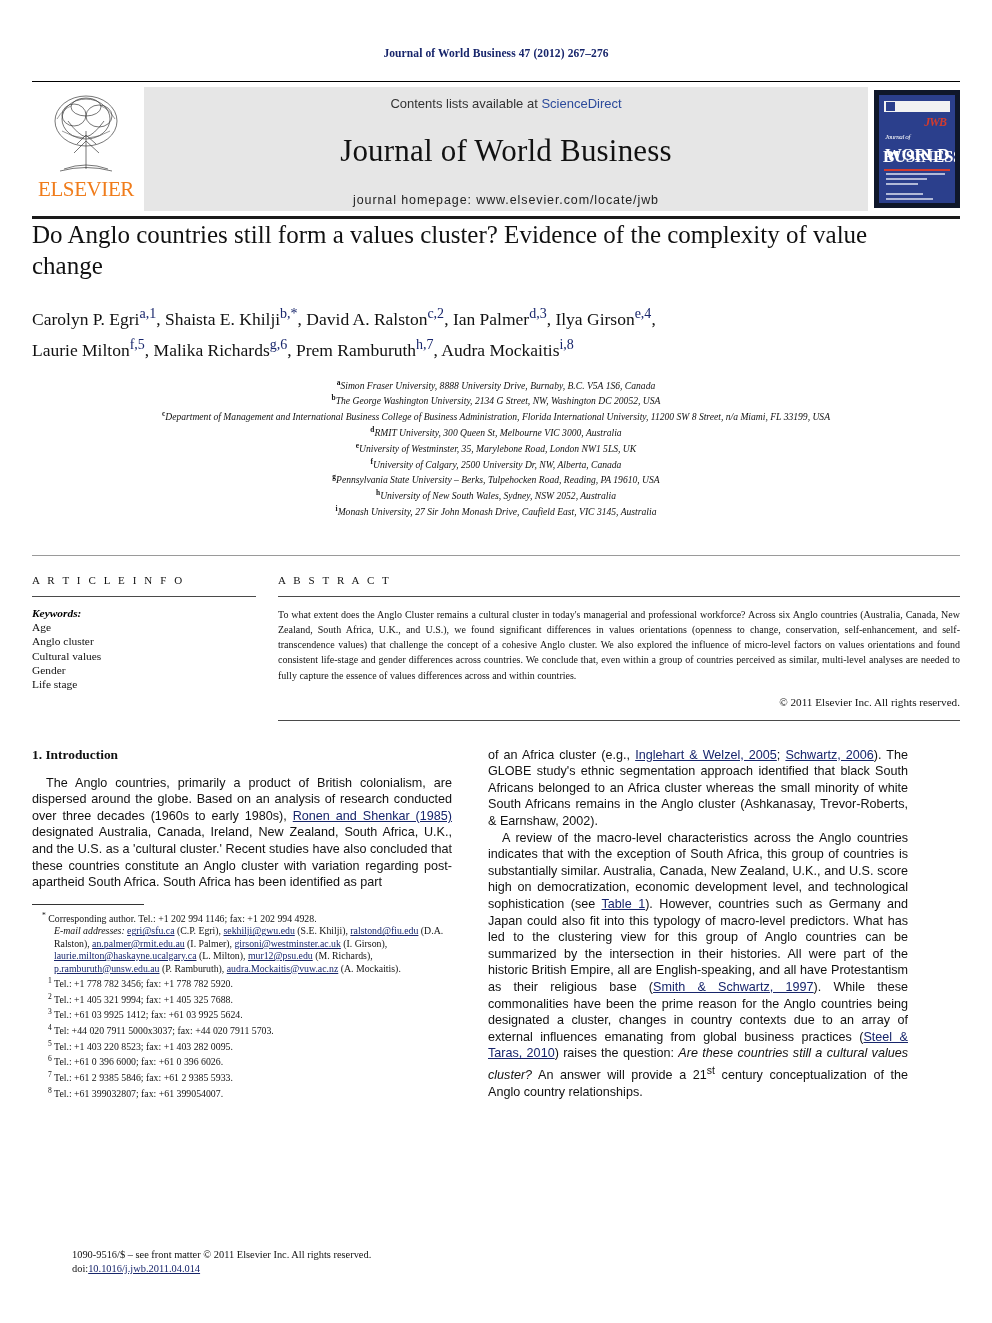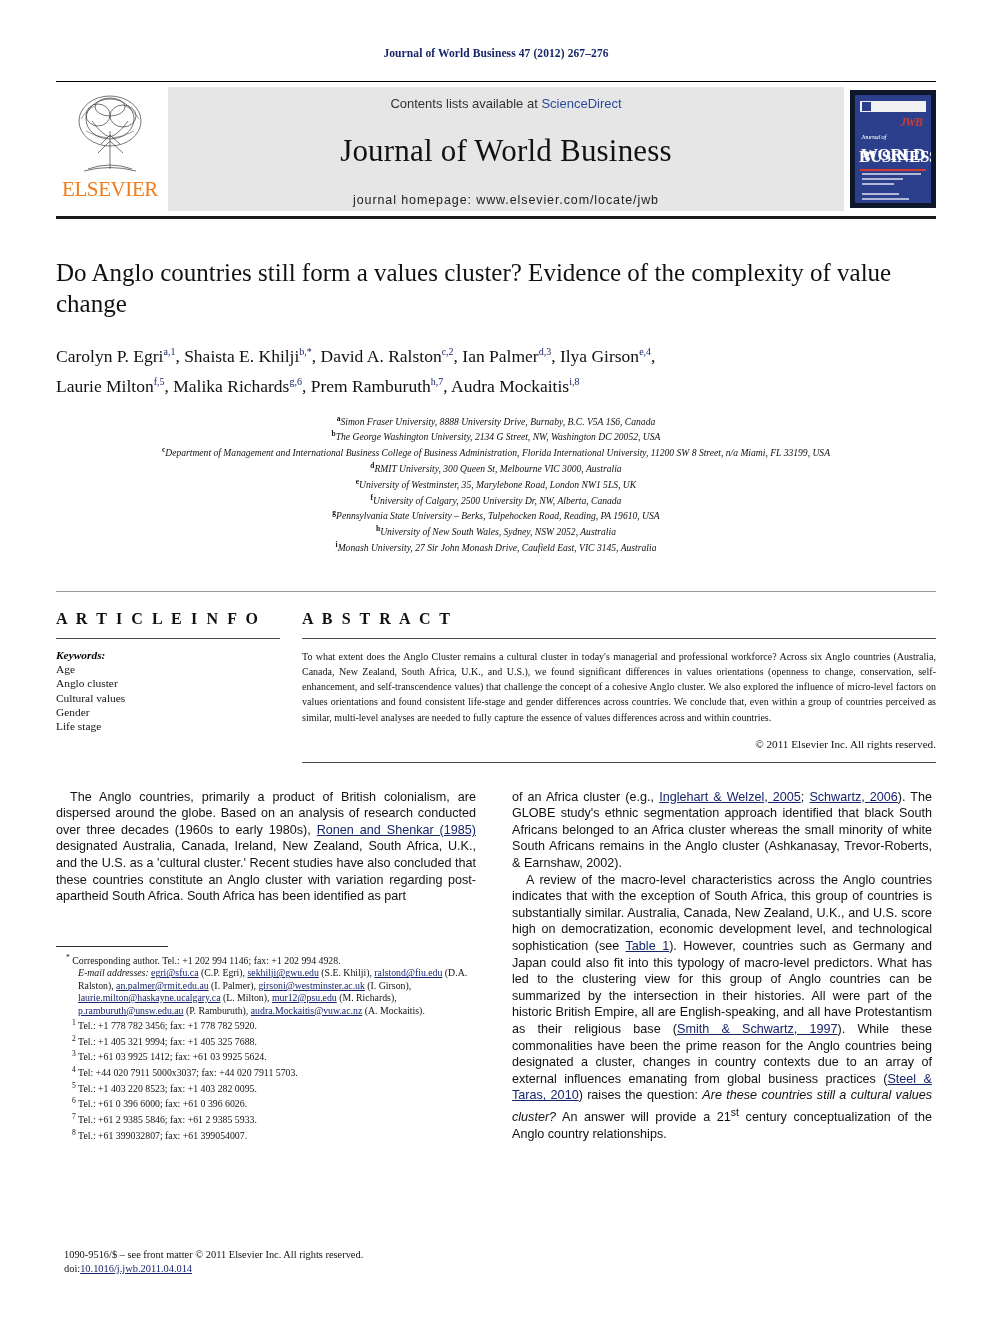--- a/index.html
+++ b/index.html
@@ -14,21 +14,21 @@
     font-family: "Liberation Serif", "DejaVu Serif", serif;
     color: #000000;
     position: relative;
     overflow: hidden;
   }
   .page {
     width: 992px;
     height: 1323px;
     position: relative;
     box-sizing: border-box;
-    padding: 0 56px;
+    padding: 0 32px;
   }
 
   
   .running-head {
     text-align: center;
     font-family: "Liberation Serif", serif;
     font-size: 11.5px;
     font-weight: bold;
     color: #17256b;
     padding-top: 47px;
@@ -165,39 +165,39 @@
     position: absolute; left: 5px; right: 5px; height: 2px; background: #d23b2e;
   }
   .cover-lines {
     position: absolute; left: 7px; top: 78px; right: 10px;
   }
   .cover-lines i {
     display: block; height: 2px; background: #c9cfe4; margin-bottom: 3px; opacity: .85;
   }
 
   
-  .title-block { margin-top: 38px; }
+  .title-block { }
   .article-title {
     font-family: "Liberation Serif", serif;
     font-size: 25px;
     line-height: 31px;
     font-weight: normal;
     color: #111;
     margin: 0 0 20px 0;
     max-width: 850px;
   }
   .authors {
     font-family: "Liberation Serif", serif;
     font-size: 17.5px;
     line-height: 25px;
     color: #111;
     margin-bottom: 14px;
     max-width: 880px;
   }
-  .authors sup { color: #17256b; font-size: 10px; }
+  .authors sup { color: #17256b; font-size: 14px; }
 
   .affiliations { margin-top: 4px; }
   .affil {
     font-family: "Liberation Serif", serif;
     font-style: italic;
     font-size: 9.6px;
     line-height: 12.6px;
     color: #111;
     text-align: center;
   }
@@ -207,22 +207,22 @@
   .infoabs {
     display: flex;
     margin-top: 36px;
     border-top: 1.3px solid #9a9a9a;
     padding-top: 0;
   }
   .col-info { width: 246px; flex: 0 0 246px; padding-right: 22px; box-sizing: border-box; }
   .col-abs  { flex: 1 1 auto; }
   .sec-head {
     font-family: "Liberation Serif", serif;
-    font-size: 16px;
-    font-weight: bold;
+    font-size: 11px;
+    font-weight: normal;
     letter-spacing: 2.6px;
     margin: 18px 0 10px 0;
     color: #111;
   }
   .hr-thin { border: none; border-top: 1px solid #4a4a4a; margin: 0 0 10px 0; }
   .kw-label { font-style: italic; font-weight: bold; font-size: 11.4px; margin-bottom: 1px; }
   .kw {
     font-size: 11.4px;
     line-height: 14.4px;
     color: #111;
@@ -285,21 +285,21 @@
     color: #111;
   }
   .fn .mail { color: #17256b; }
   .fn-corr { text-indent: 0; padding-left: 10px; }
   .fn-tel { padding-left: 16px; }
   .fn sup { font-size: 7.6px; }
 
   
   .page-footer {
     position: absolute;
-    left: 64px;
+    left: 72px;
     bottom: 48px;
     width: 420px;
     font-family: "Liberation Serif", serif;
     font-size: 10.4px;
     line-height: 13.4px;
     color: #111;
   }
   .page-footer .doi { color: #17256b; }
 </style>
 </head>
@@ -417,20 +417,21 @@
       <hr class="hr-thin">
       <div class="abstract-text">To what extent does the Anglo Cluster remains a cultural cluster in today's managerial and professional workforce? Across six Anglo countries (Australia, Canada, New Zealand, South Africa, U.K., and U.S.), we found significant differences in values orientations (openness to change, conservation, self-enhancement, and self-transcendence values) that challenge the concept of a cohesive Anglo cluster. We also explored the influence of micro-level factors on values orientations and found consistent life-stage and gender differences across countries. We conclude that, even within a group of countries perceived as similar, multi-level analyses are needed to fully capture the essence of values differences across and within countries.</div>
       <div class="copyright">© 2011 Elsevier Inc. All rights reserved.</div>
       <hr class="abs-bottom-rule">
     </div>
   </div>
 
   <div class="body-cols">
 
     <div class="bodycol">
+      <div class="h2">1. Introduction</div>
       <p class="body">
         <span>The Anglo countries, primarily a product of British colonialism, are dispersed around the globe. Based on an analysis of research conducted over three decades (1960s to early 1980s), </span><a href="#" class="lnk">Ronen and Shenkar (1985)</a><span> designated Australia, Canada, Ireland, New Zealand, South Africa, U.K., and the U.S. as a 'cultural cluster.' Recent studies have also concluded that these countries constitute an Anglo cluster with variation regarding post-apartheid South Africa. South Africa has been identified as part</span>
       </p>
 
       <div class="footnotes">
         <hr class="fn-rule">
         <div class="fn fn-corr">
           <sup>*</sup>
           <span>Corresponding author. Tel.: +1 202 994 1146; fax: +1 202 994 4928.</span>
         </div>

